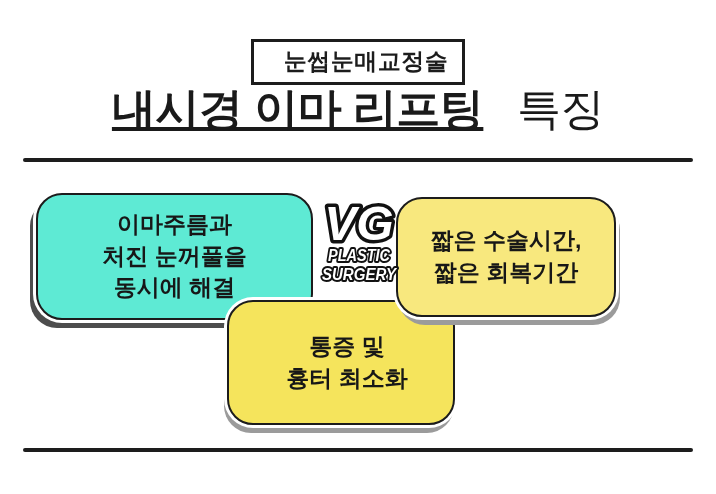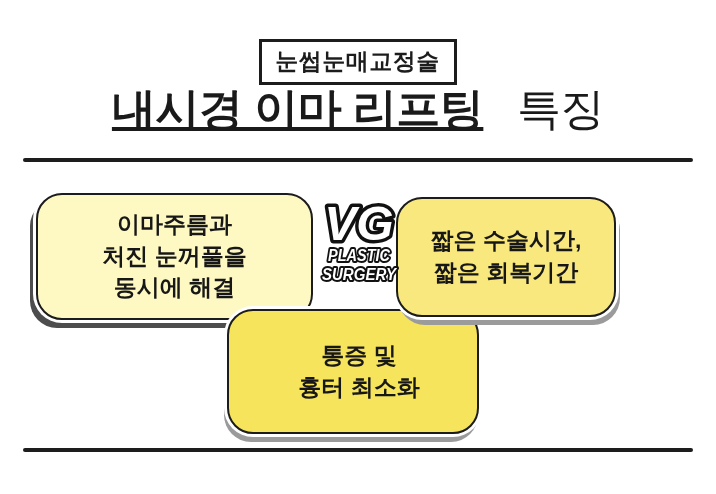--- a/index.html
+++ b/index.html
@@ -18,21 +18,21 @@
 
   
   .badge-wrap {
     position: absolute;
     top: 39px; left: 0; right: 0;
     text-align: center;
   }
   .badge {
     display: inline-block;
     border: 3px solid #1c1c1c;
-    padding: 4px 14px 5px 13px;
+    padding: 4px 14px 5px 30px;
     font-size: 23px;
     font-weight: 800;
     letter-spacing: 0.5px;
     color: #1c1c1c;
     background: #ffffff;
   }
   .title {
     position: absolute;
     top: 80px; left: 0; right: 0;
     text-align: center;
@@ -70,22 +70,22 @@
     color: #171717;
     white-space: pre-line;
   }
   .card-left {
     left: 36px; top: 193px;
     width: 277px; height: 127px;
     z-index: 1;
     box-shadow: 0 0 0 3px #ffffff, -5px 7px 0 1px #4d4d4d;
   }
   .card-bottom {
-    left: 227px; top: 309px;
-    width: 252px; height: 125px;
+    left: 227px; top: 300px;
+    width: 228px; height: 125px;
     z-index: 2;
     box-shadow: 0 0 0 3px #ffffff, -2px 7px 0 1px #9b9b9b;
     padding-left: 12px;
   }
   .card-right {
     left: 396px; top: 197px;
     width: 220px; height: 120px;
     z-index: 3;
     box-shadow: 0 0 0 3px #ffffff, 3px 7px 0 1px #9b9b9b;
   }
@@ -110,21 +110,21 @@
     <span class="badge">눈썹눈매교정술</span>
   </div>
 
   <div class="title">
     <span class="t-bold">내시경 이마 리프팅</span>
     <span class="t-light">특징</span>
   </div>
 
   <div class="divider top"></div>
 
-  <div class="card card-left" style="background-color: #fef9c3;">이마주름과
+  <div class="card card-left" style="background-color: #5eead4;">이마주름과
 처진 눈꺼풀을
 동시에 해결</div>
 
   <div class="card card-bottom" style="background-color: rgb(245, 228, 92);">통증 및
 흉터 최소화</div>
 
   <div class="card card-right" style="background-color: rgb(248, 232, 126);">짧은 수술시간,
 짧은 회복기간</div>
 
   <div class="logo">

